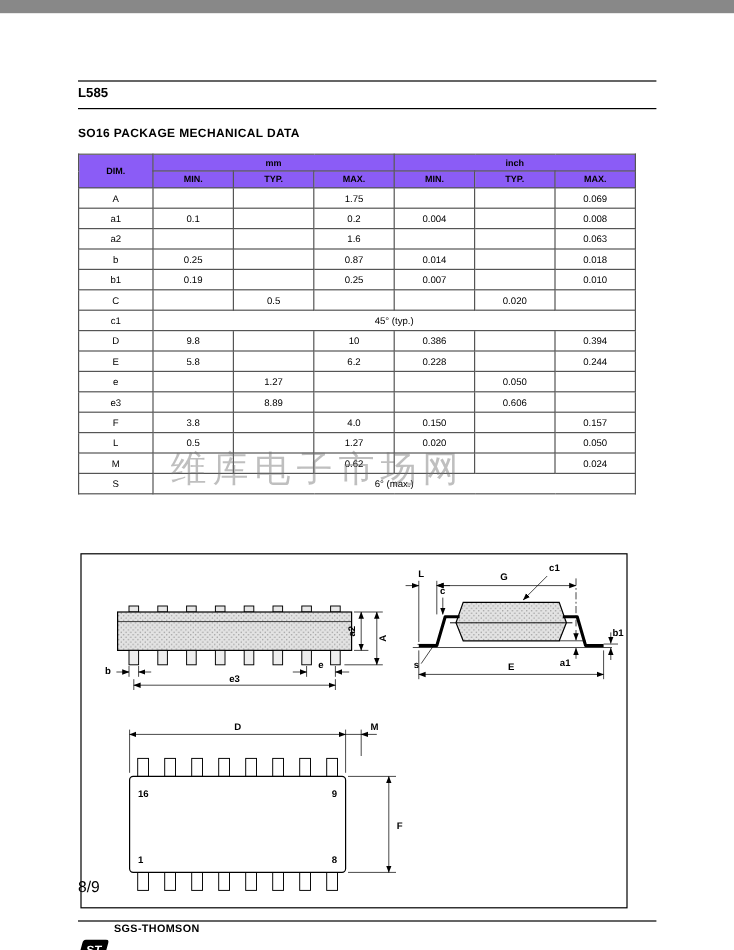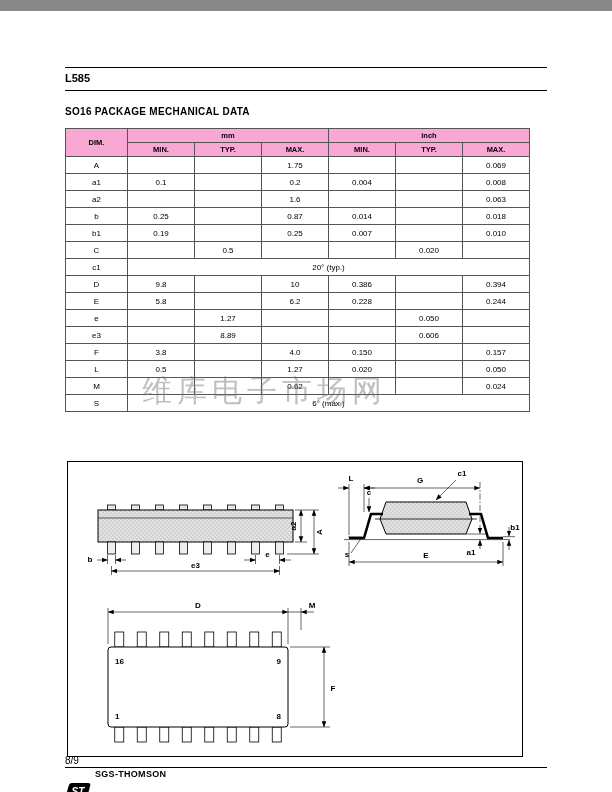--- a/index.html
+++ b/index.html
@@ -13,32 +13,32 @@
   .rule-bottom { top:756px; }
 
   .doc-id { position:absolute; top:61px; left:65px; font-size:11px; font-weight:bold; }
   .title { position:absolute; top:95px; left:65px; font-size:10px; font-weight:bold; letter-spacing:0.3px; }
 
   .mech-table { position:absolute; top:117px; left:65px; width:465px; border-collapse:collapse;
                 table-layout:fixed; font-size:8px; border:1.5px solid #333; }
   .mech-table col.c-dim { width:62px; }
   .mech-table th, .mech-table td { border:1px solid #555; text-align:center; vertical-align:middle;
                 padding:0; height:17px; font-weight:normal; background:#fff; }
-  .mech-table thead th { background:#f9a8d4; font-weight:bold; height:14px; font-size:7.5px; }
+  .mech-table thead th { background:#8b5cf6; font-weight:bold; height:14px; font-size:7.5px; }
 
   .watermark { position:absolute; top:360px; left:142px; font-size:30px; letter-spacing:5px;
                color:#737373; opacity:0.45; pointer-events:none; white-space:nowrap; }
 
   .drawing-box { position:absolute; top:450px; left:67px; width:456px; height:296px; border:1px solid #000; background:#fff; }
   .drawing-box svg { display:block; }
   svg text { font-family:"Liberation Sans", sans-serif; }
   .dimlbl { font-size:8px; font-weight:bold; text-anchor:middle; fill:#000; }
   .pin-num { font-size:8px; font-weight:bold; fill:#000; }
 
-  .page-num { position:absolute; top:744px; left:65px; font-size:10px; }
+  .page-num { position:absolute; top:720px; left:65px; font-size:13px; }
 
   .brand { position:absolute; top:759px; left:65px; width:482px; display:flex;
            justify-content:flex-start; align-items:center; gap:4px; }
   .brand-text { display:flex; flex-direction:column; align-items:flex-start;gap:28px; }
   .brand-name { font-size:9px; font-weight:bold; letter-spacing:0.3px; line-height:1; }
   .brand-sub { font-size:4.5px; font-weight:bold; background:#000; color:#fff; padding:1px 2px;
                letter-spacing:0.6px; margin-top:1px; line-height:1; }
 </style>
 </head>
 <body>
@@ -126,21 +126,21 @@
           <td class="dim">C</td>
           <td></td>
           <td>0.5</td>
           <td></td>
           <td></td>
           <td>0.020</td>
           <td></td>
         </tr>
         <tr>
           <td class="dim">c1</td>
-          <td colspan="6">20° (typ.)</td>
+          <td colspan="6">45° (typ.)</td>
         </tr>
         <tr>
           <td class="dim">D</td>
           <td>9.8</td>
           <td></td>
           <td>10</td>
           <td>0.386</td>
           <td></td>
           <td>0.394</td>
         </tr>

